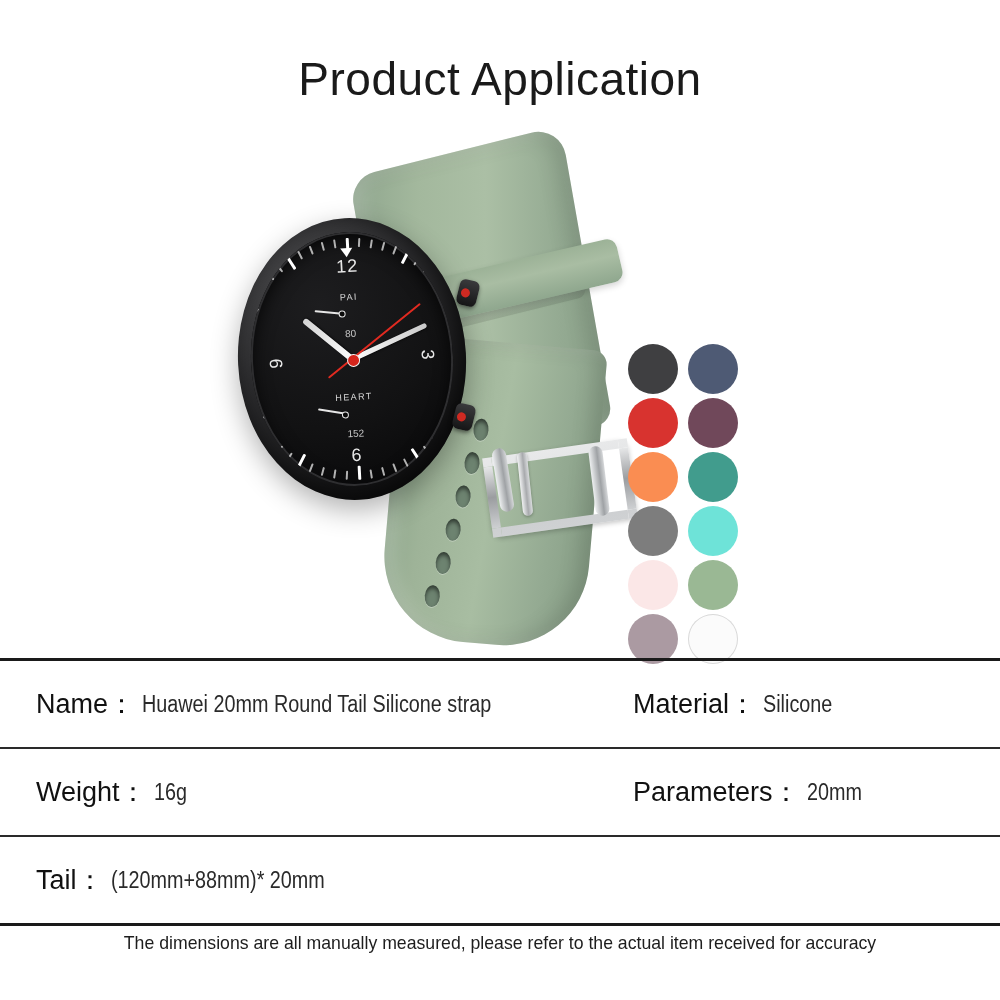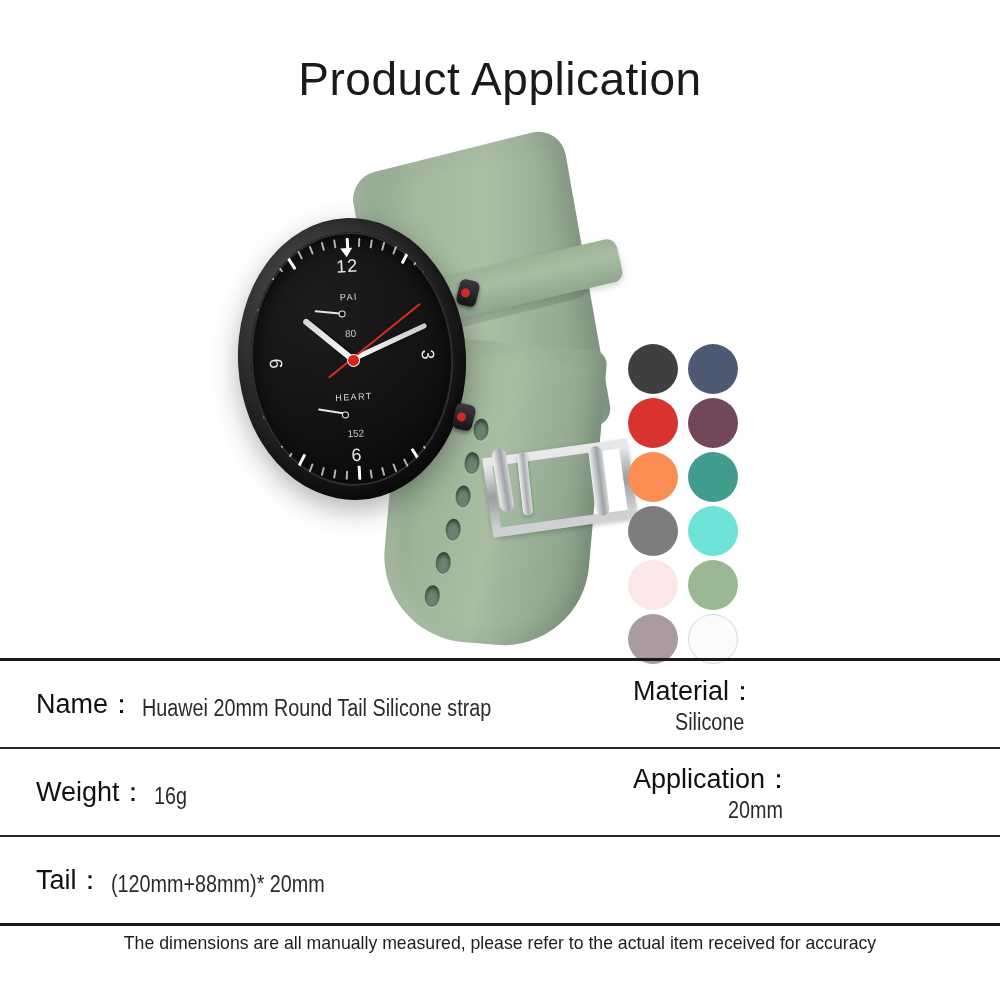--- a/index.html
+++ b/index.html
@@ -362,25 +362,25 @@
 
   .spec-row {
     position: relative;
     height: 86px;
   }
   .spec-cell {
     position: absolute;
     top: 50%;
     transform: translateY(-50%);
     display: flex;
-    align-items: flex-end;
+    align-items: center;
     white-space: nowrap;
   }
   .spec-cell.left  { left: 36px; }
-  .spec-cell.right { left: 633px; flex-direction: column; }
+  .spec-cell.right { left: 633px; }
 
   .spec-label {
     font-size: 27px;
     font-weight: 400;
     color: #111111;
     font-family: "Liberation Sans", sans-serif;
   }
   .spec-value {
     font-size: 23px;
     font-weight: 400;
@@ -548,21 +548,21 @@
   </div>
 
   <div class="divider thin"></div>
 
   <div class="spec-row">
     <div class="spec-cell left">
       <span class="spec-label">Weight：</span>
       <span class="spec-value">16g</span>
     </div>
     <div class="spec-cell right">
-      <span class="spec-label">Application：</span>
+      <span class="spec-label">Parameters：</span>
       <span class="spec-value">20mm</span>
     </div>
   </div>
 
   <div class="divider thin"></div>
 
   <div class="spec-row">
     <div class="spec-cell left">
       <span class="spec-label">Tail：</span>
       <span class="spec-value">(120mm+88mm)* 20mm</span>

